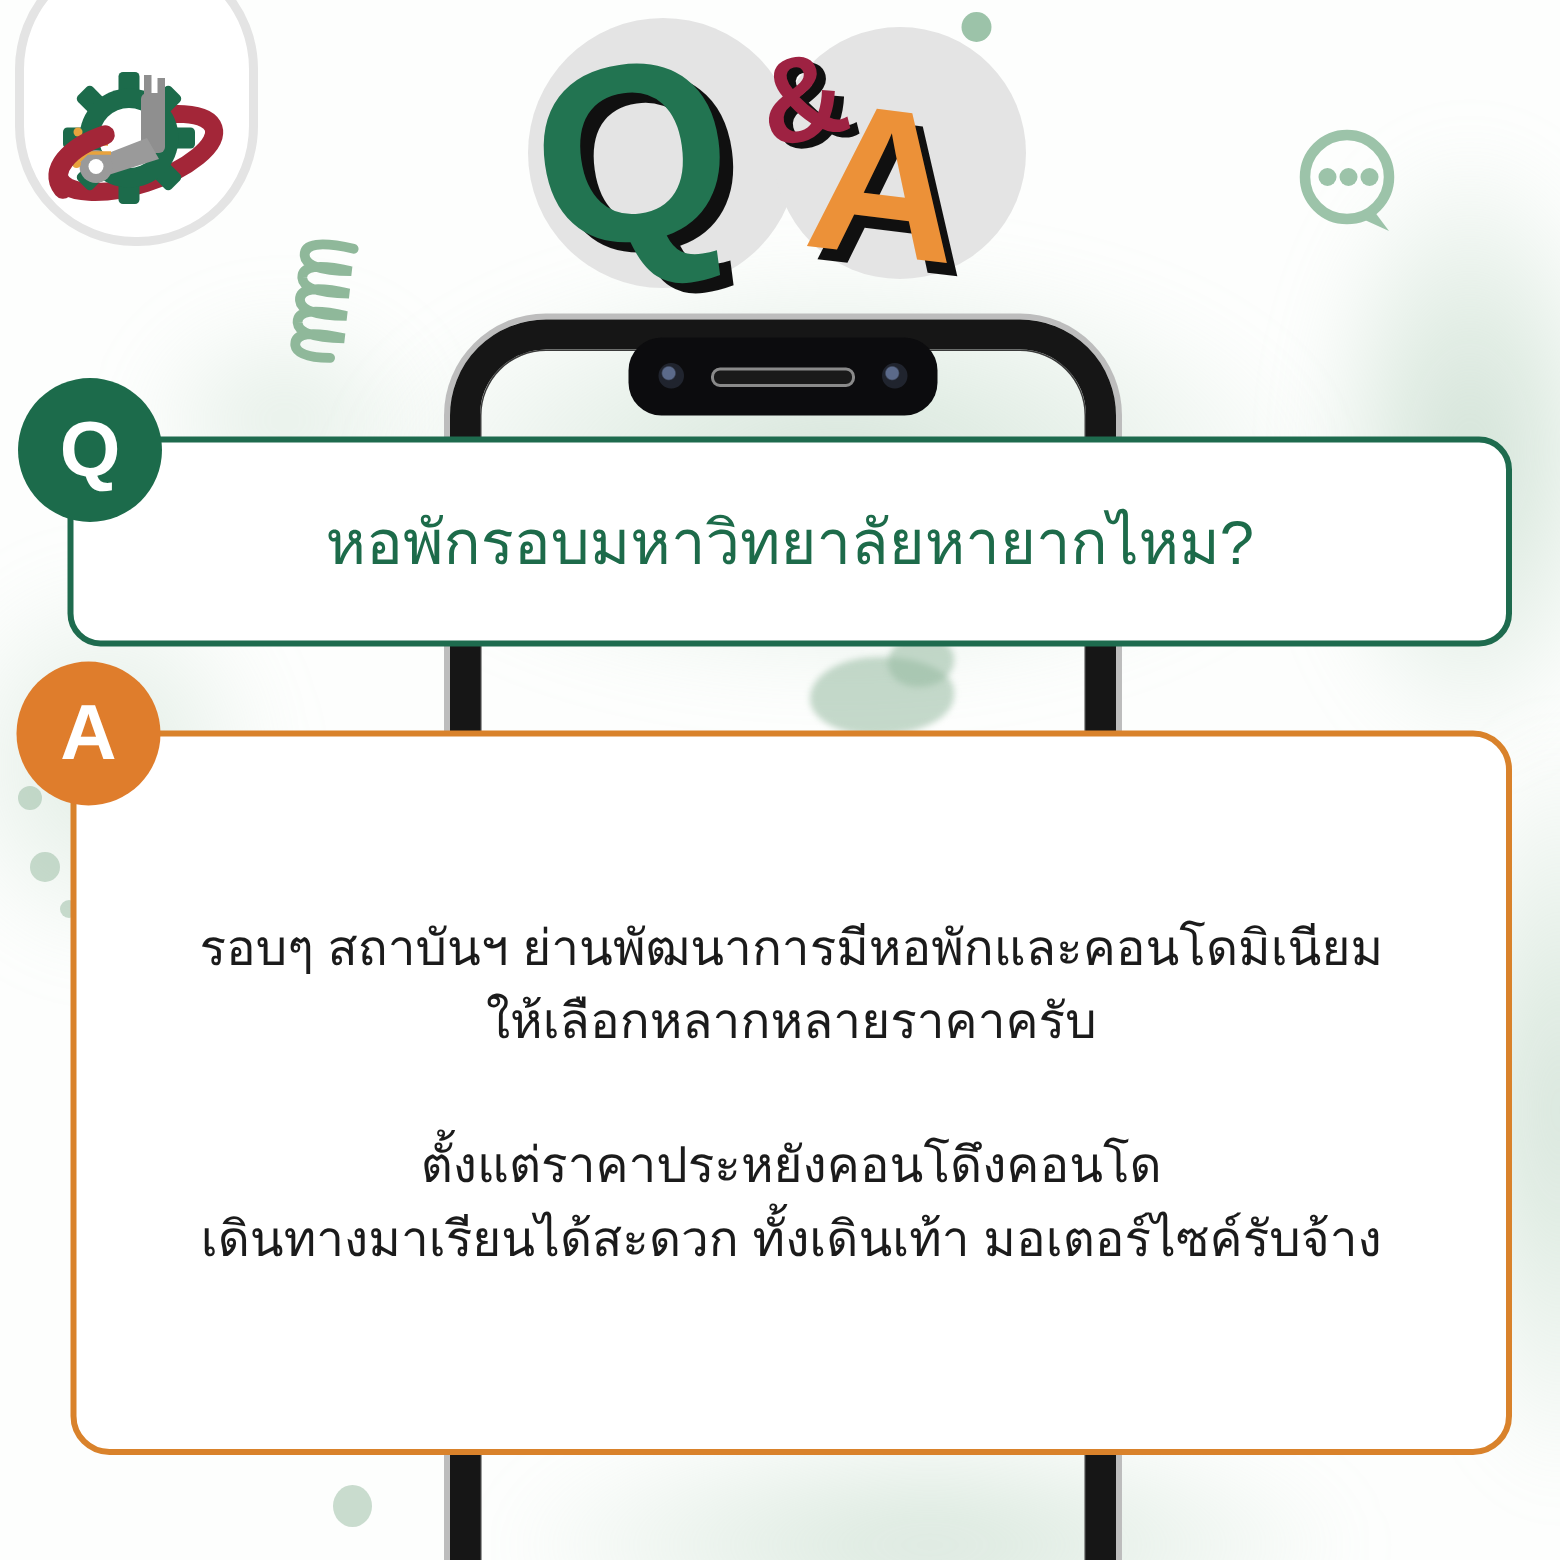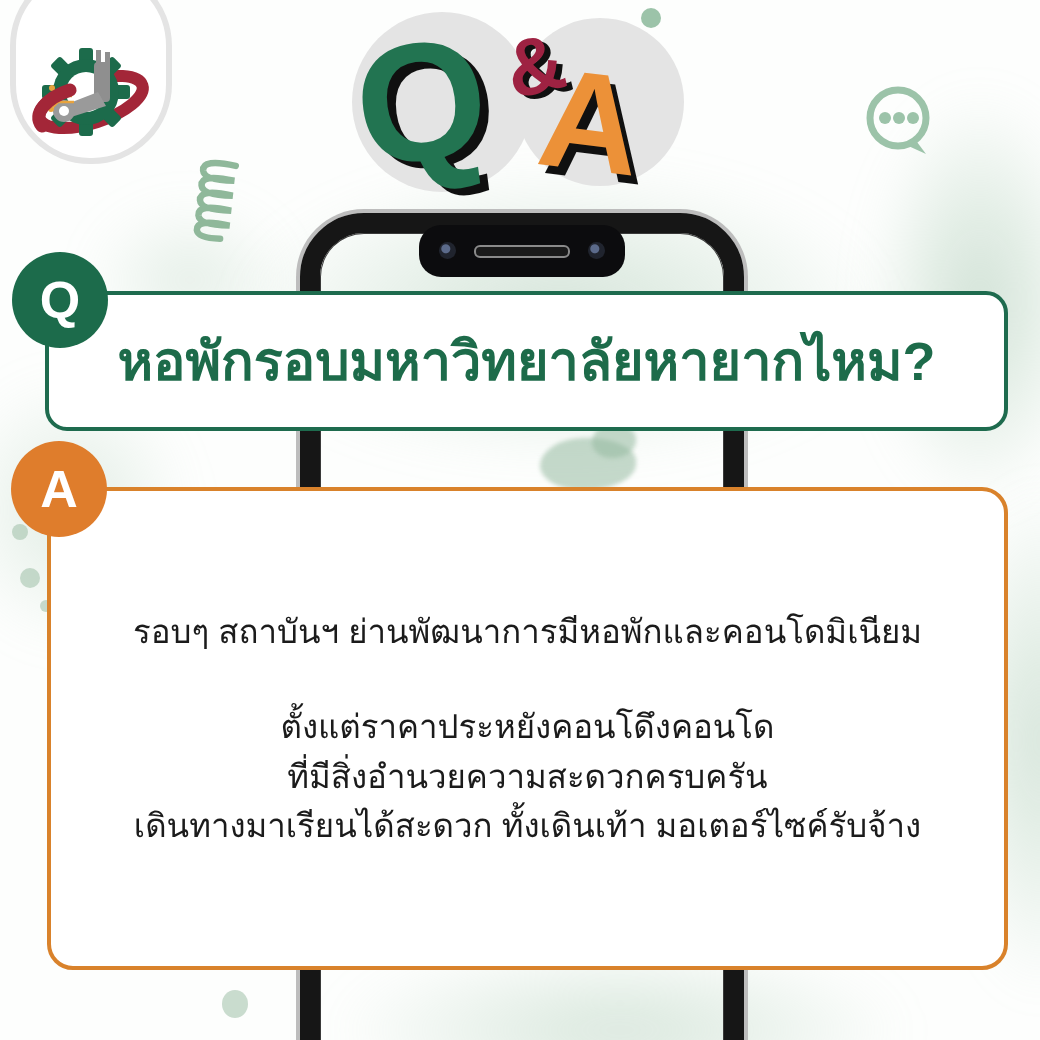--- a/index.html
+++ b/index.html
@@ -61,21 +61,21 @@
     color:#ffffff;font-size:52px;font-weight:bold;z-index:6;
   }
   .q-badge{left:12px;top:252px;background:#1c6b4b;}
   .a-badge{left:11px;top:441px;background:#df7d2c;}
   .qa-box{
     position:absolute;background:#ffffff;z-index:5;box-sizing:border-box;
     display:flex;flex-direction:column;align-items:center;justify-content:center;
   }
   .q-box{left:45px;top:291px;width:963px;height:140px;border:4px solid #1e6b4e;border-radius:22px;}
   .a-box{left:47px;top:487px;width:961px;height:483px;border:4px solid #d9822b;border-radius:26px;}
-  .q-text{color:#1d6b4a;font-size:54px;font-weight:bold;text-align:center;}
+  .q-text{color:#1d6b4a;font-size:41px;font-weight:normal;text-align:center;}
   .a-line{color:#1b1b1b;font-size:33px;line-height:1.5;text-align:center;}
   .a-gap{height:46px;}
 
   
   .chat-icon{left:862px;top:84px;width:78px;height:78px;}
   .spring-icon{left:190px;top:158px;width:52px;height:86px;transform:rotate(6deg);}
   .dot-splash{left:641px;top:8px;width:20px;height:20px;border-radius:50%;background:#9cc3a9;}
   svg{display:block;}
 </style>
 </head>
@@ -180,17 +180,17 @@
 </div>
 <div class="qa-box q-box">
   <div class="q-text">หอพักรอบมหาวิทยาลัยหายากไหม?</div>
 </div>
 
 <div class="badge a-badge">
   <span>A</span>
 </div>
 <div class="qa-box a-box">
   <div class="a-line">รอบๆ สถาบันฯ ย่านพัฒนาการมีหอพักและคอนโดมิเนียม</div>
+  <div class="a-line">ให้เลือกหลากหลายราคาครับ</div>
   <div class="a-gap"></div>
   <div class="a-line">ตั้งแต่ราคาประหยังคอนโดึงคอนโด</div>
-  <div class="a-line">ที่มีสิ่งอำนวยความสะดวกครบครัน</div>
   <div class="a-line">เดินทางมาเรียนได้สะดวก ทั้งเดินเท้า มอเตอร์ไซค์รับจ้าง</div>
 </div>
 
 </body></html>

